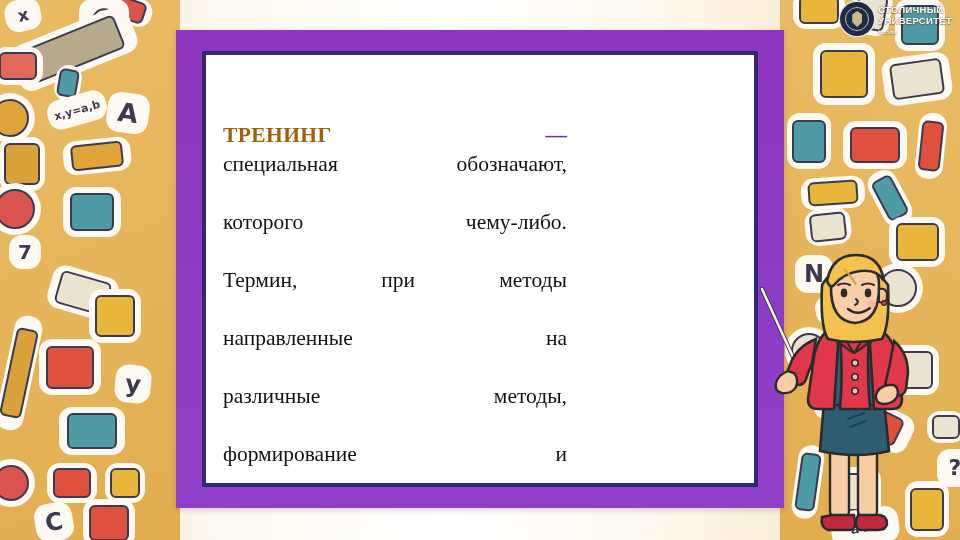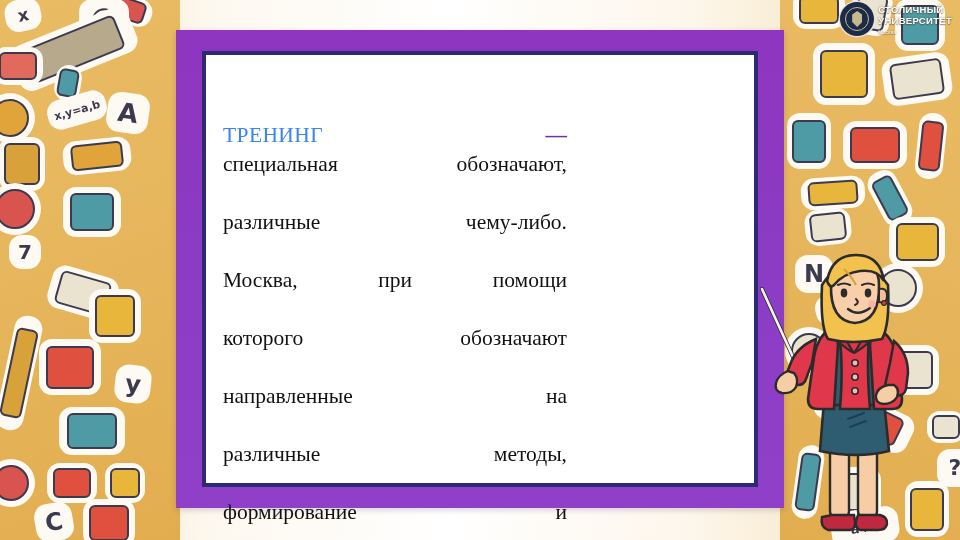--- a/index.html
+++ b/index.html
@@ -54,22 +54,22 @@
   .copy{
     position:absolute;left:17px;top:66px;width:344px;
     color:#111111;
     font-family:"Liberation Serif", serif;
     font-size:21.5px;
     line-height:29px;
     text-align:justify;
     text-justify:inter-word;
   }
   .copy .term{
-    color:#3b82f6;
-    font-weight:normal;
+    color:#a16207;
+    font-weight:bold;
     letter-spacing:.4px;
   }
   .copy .headline{
     display:flex;justify-content:space-between;align-items:baseline;
     width:100%;
   }
   .copy .dash{color:#7030a0;font-weight:bold;}
   .just{
     text-align:justify;
   }
@@ -260,23 +260,22 @@
 
       <div class="copy">
 
         <div class="headline">
           <span class="term">ТРЕНИНГ</span>
           <span class="dash">—</span>
         </div>
 
         <div id="def-lines">
             <div class="just">специальная обозначают,</div>
-            <div class="just">различные чему-либо.</div>
-            <div class="just">Москва, при помощи</div>
-            <div class="just">которого обозначают</div>
+            <div class="just">которого чему-либо.</div>
+            <div class="just">Термин, при методы</div>
             <div class="just">направленные на</div>
             <div class="just">различные методы,</div>
             <div class="just">формирование и</div>
           </div>
       </div>
 
       <div class="teacher">
         <svg viewBox="0 0 200 300" width="200" height="300" aria-hidden="true">
 
           <g>

